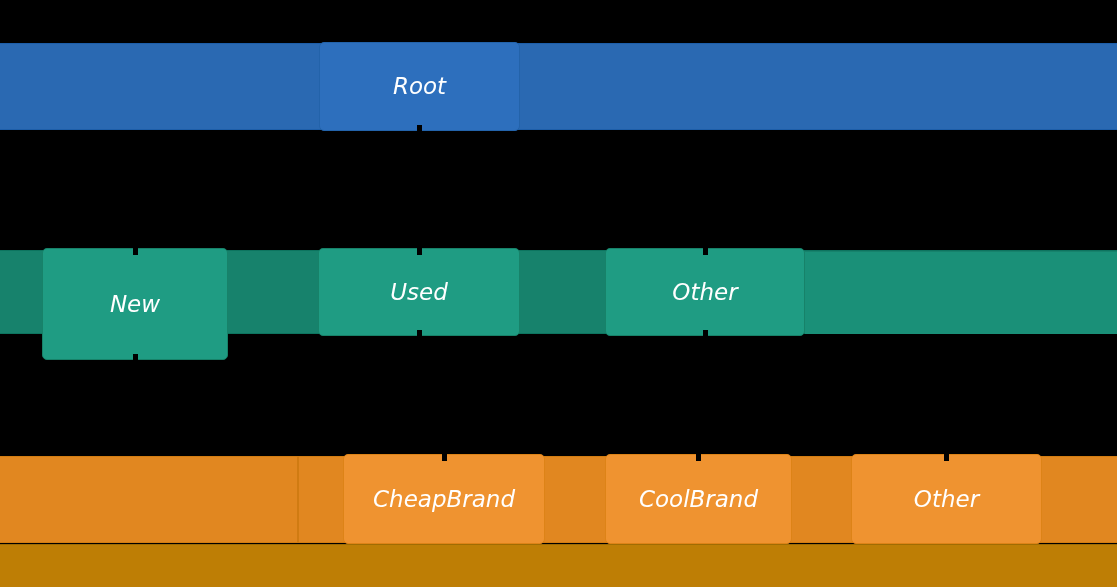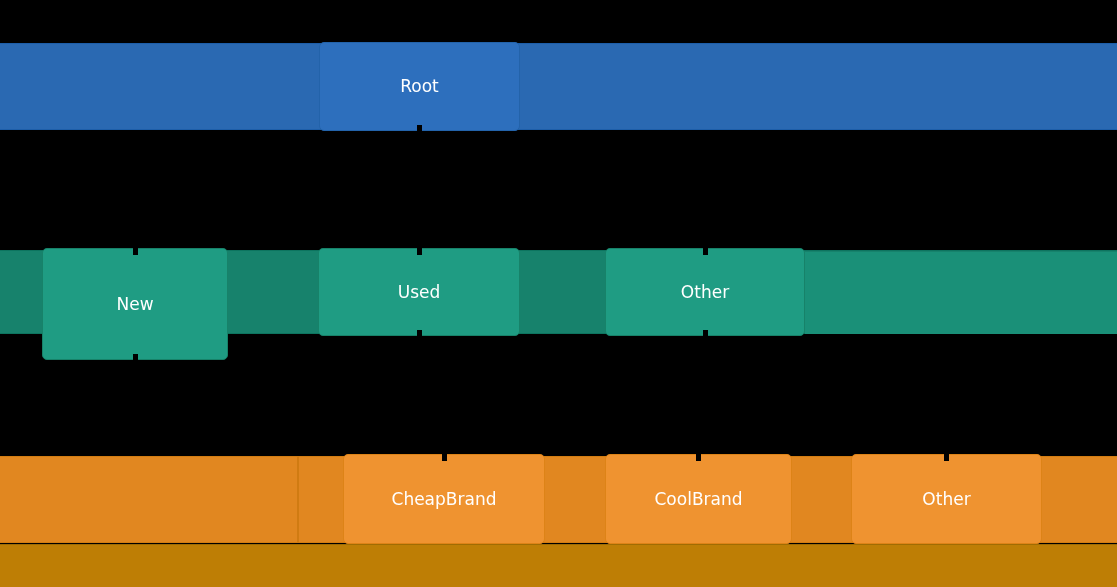--- a/index.html
+++ b/index.html
@@ -20,23 +20,24 @@
     box-sizing: border-box;
   }
   .node {
     border-radius: 5px;
     display: flex;
     align-items: center;
     justify-content: center;
   }
   .node-label {
     color: #ffffff;
-    font-size: 17px;
+    font-size: 23px;
     line-height: 1;
     white-space: nowrap;
+    font-style: italic;
   }
   .tick {
     width: 5px;
     height: 8px;
     background: #000000;
     left: 50%;
     margin-left: -2.5px;
   }
   .tick.top { top: -2px; }
   .tick.bottom { bottom: -3px; }

